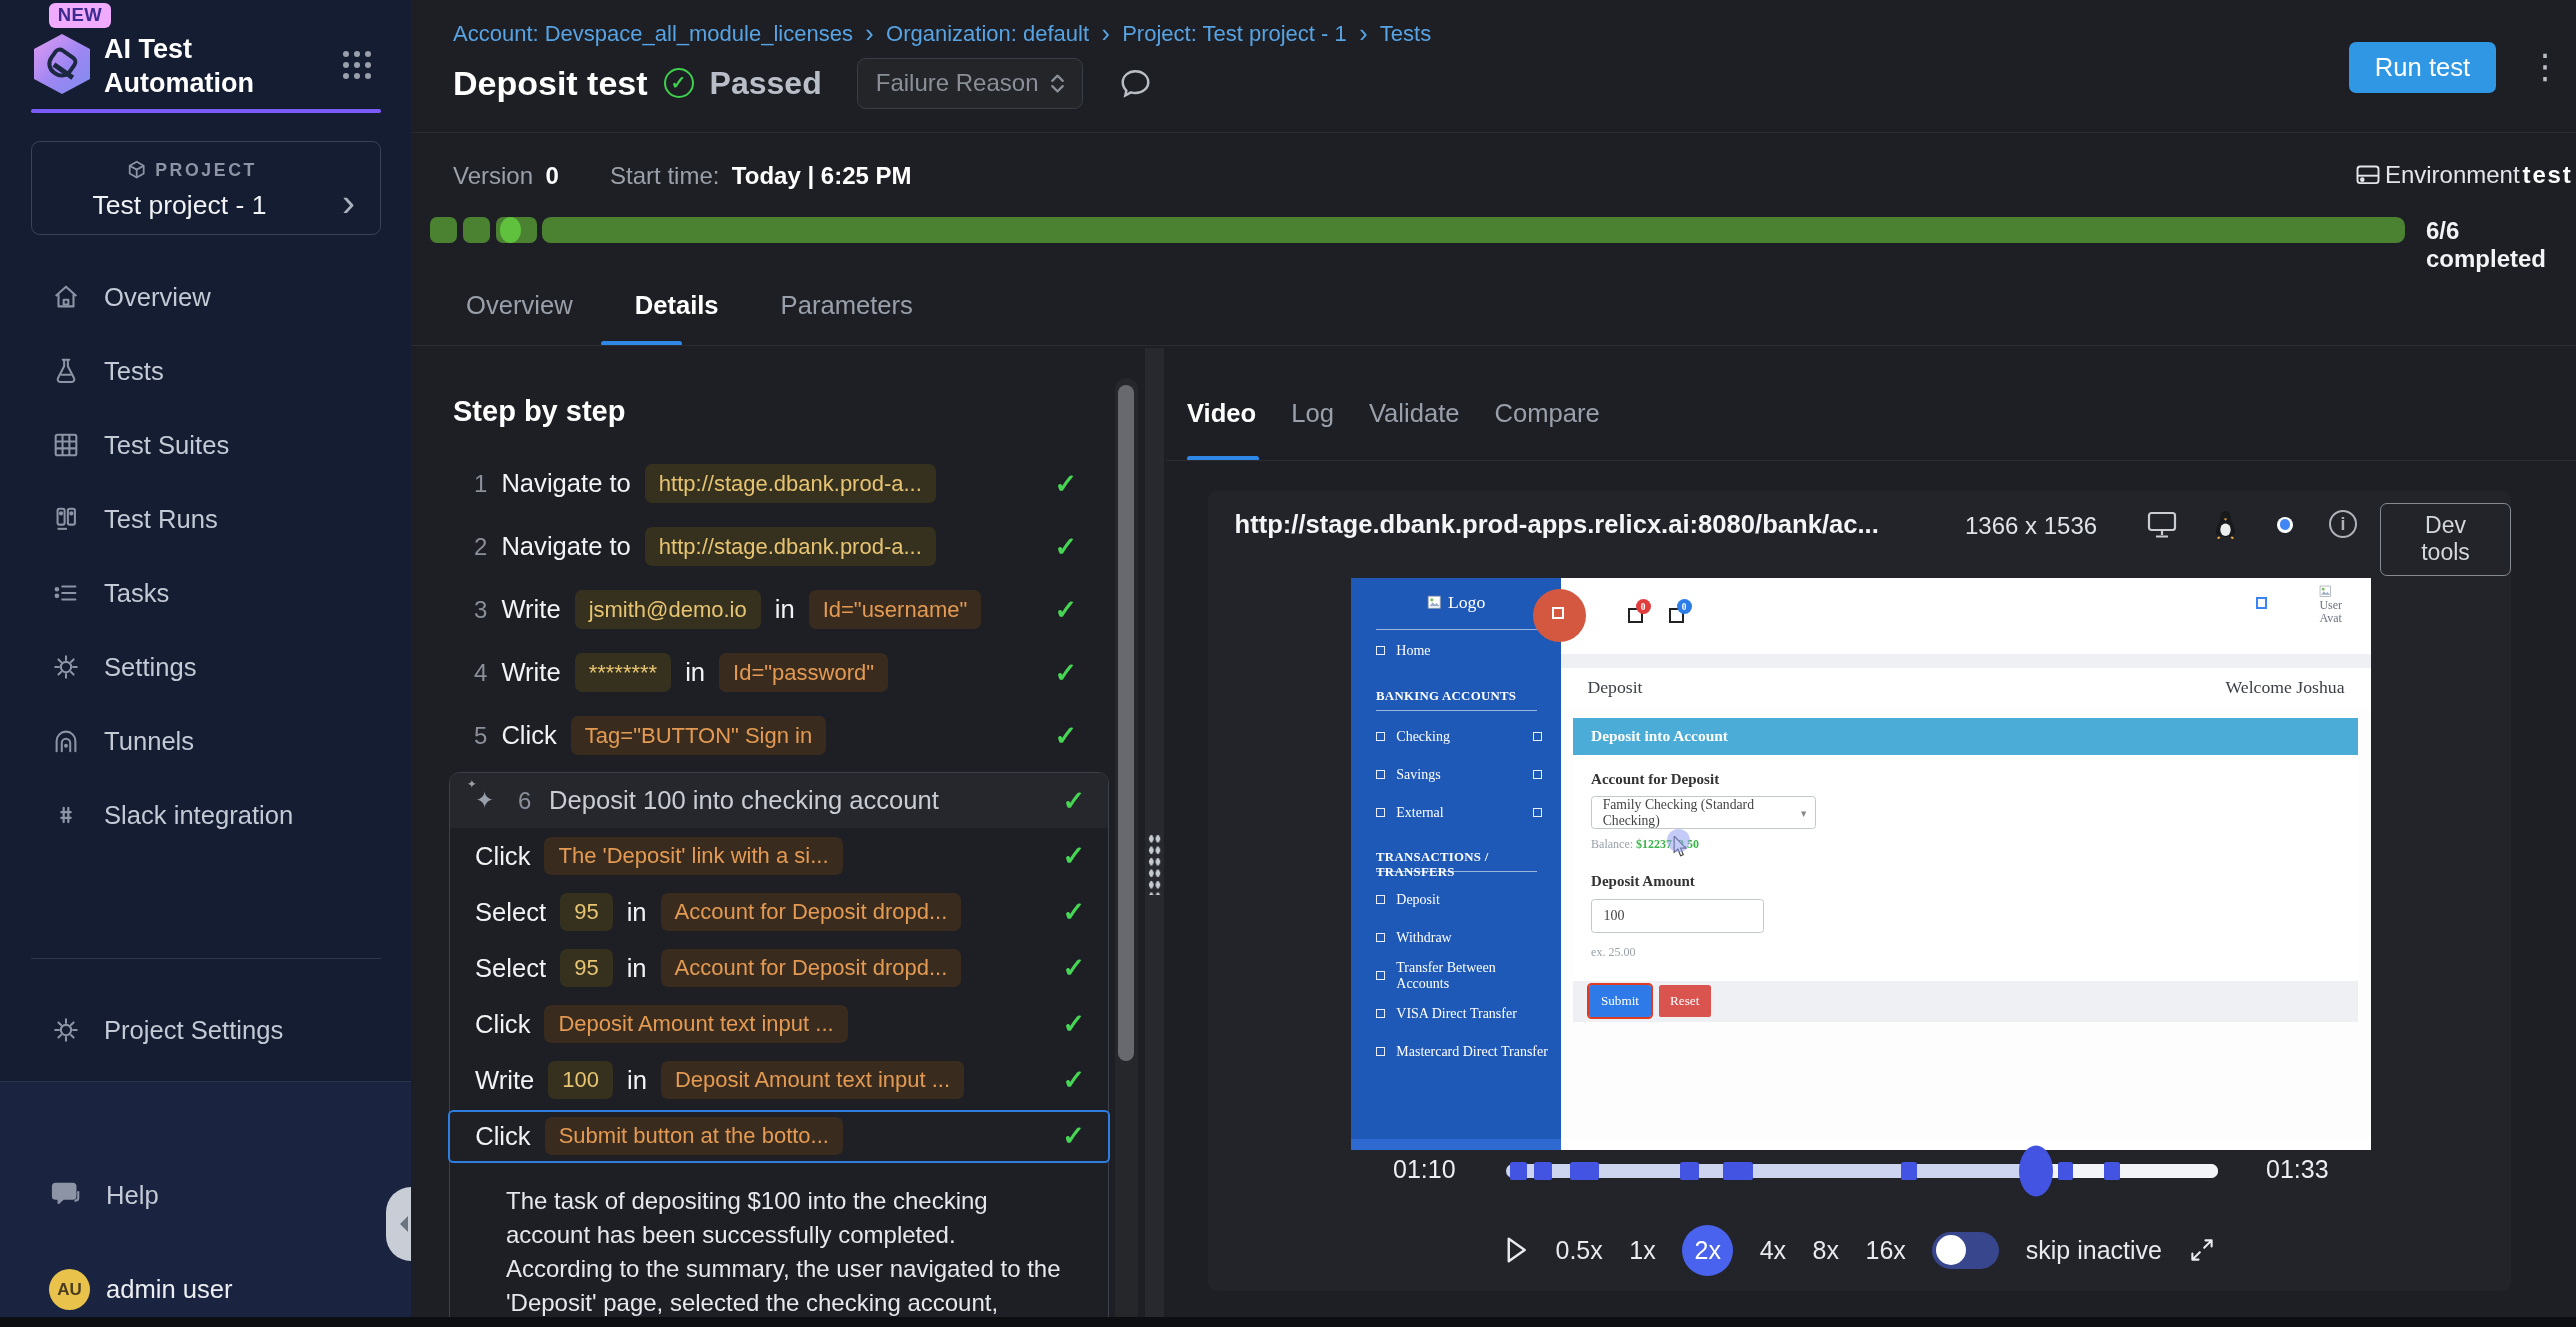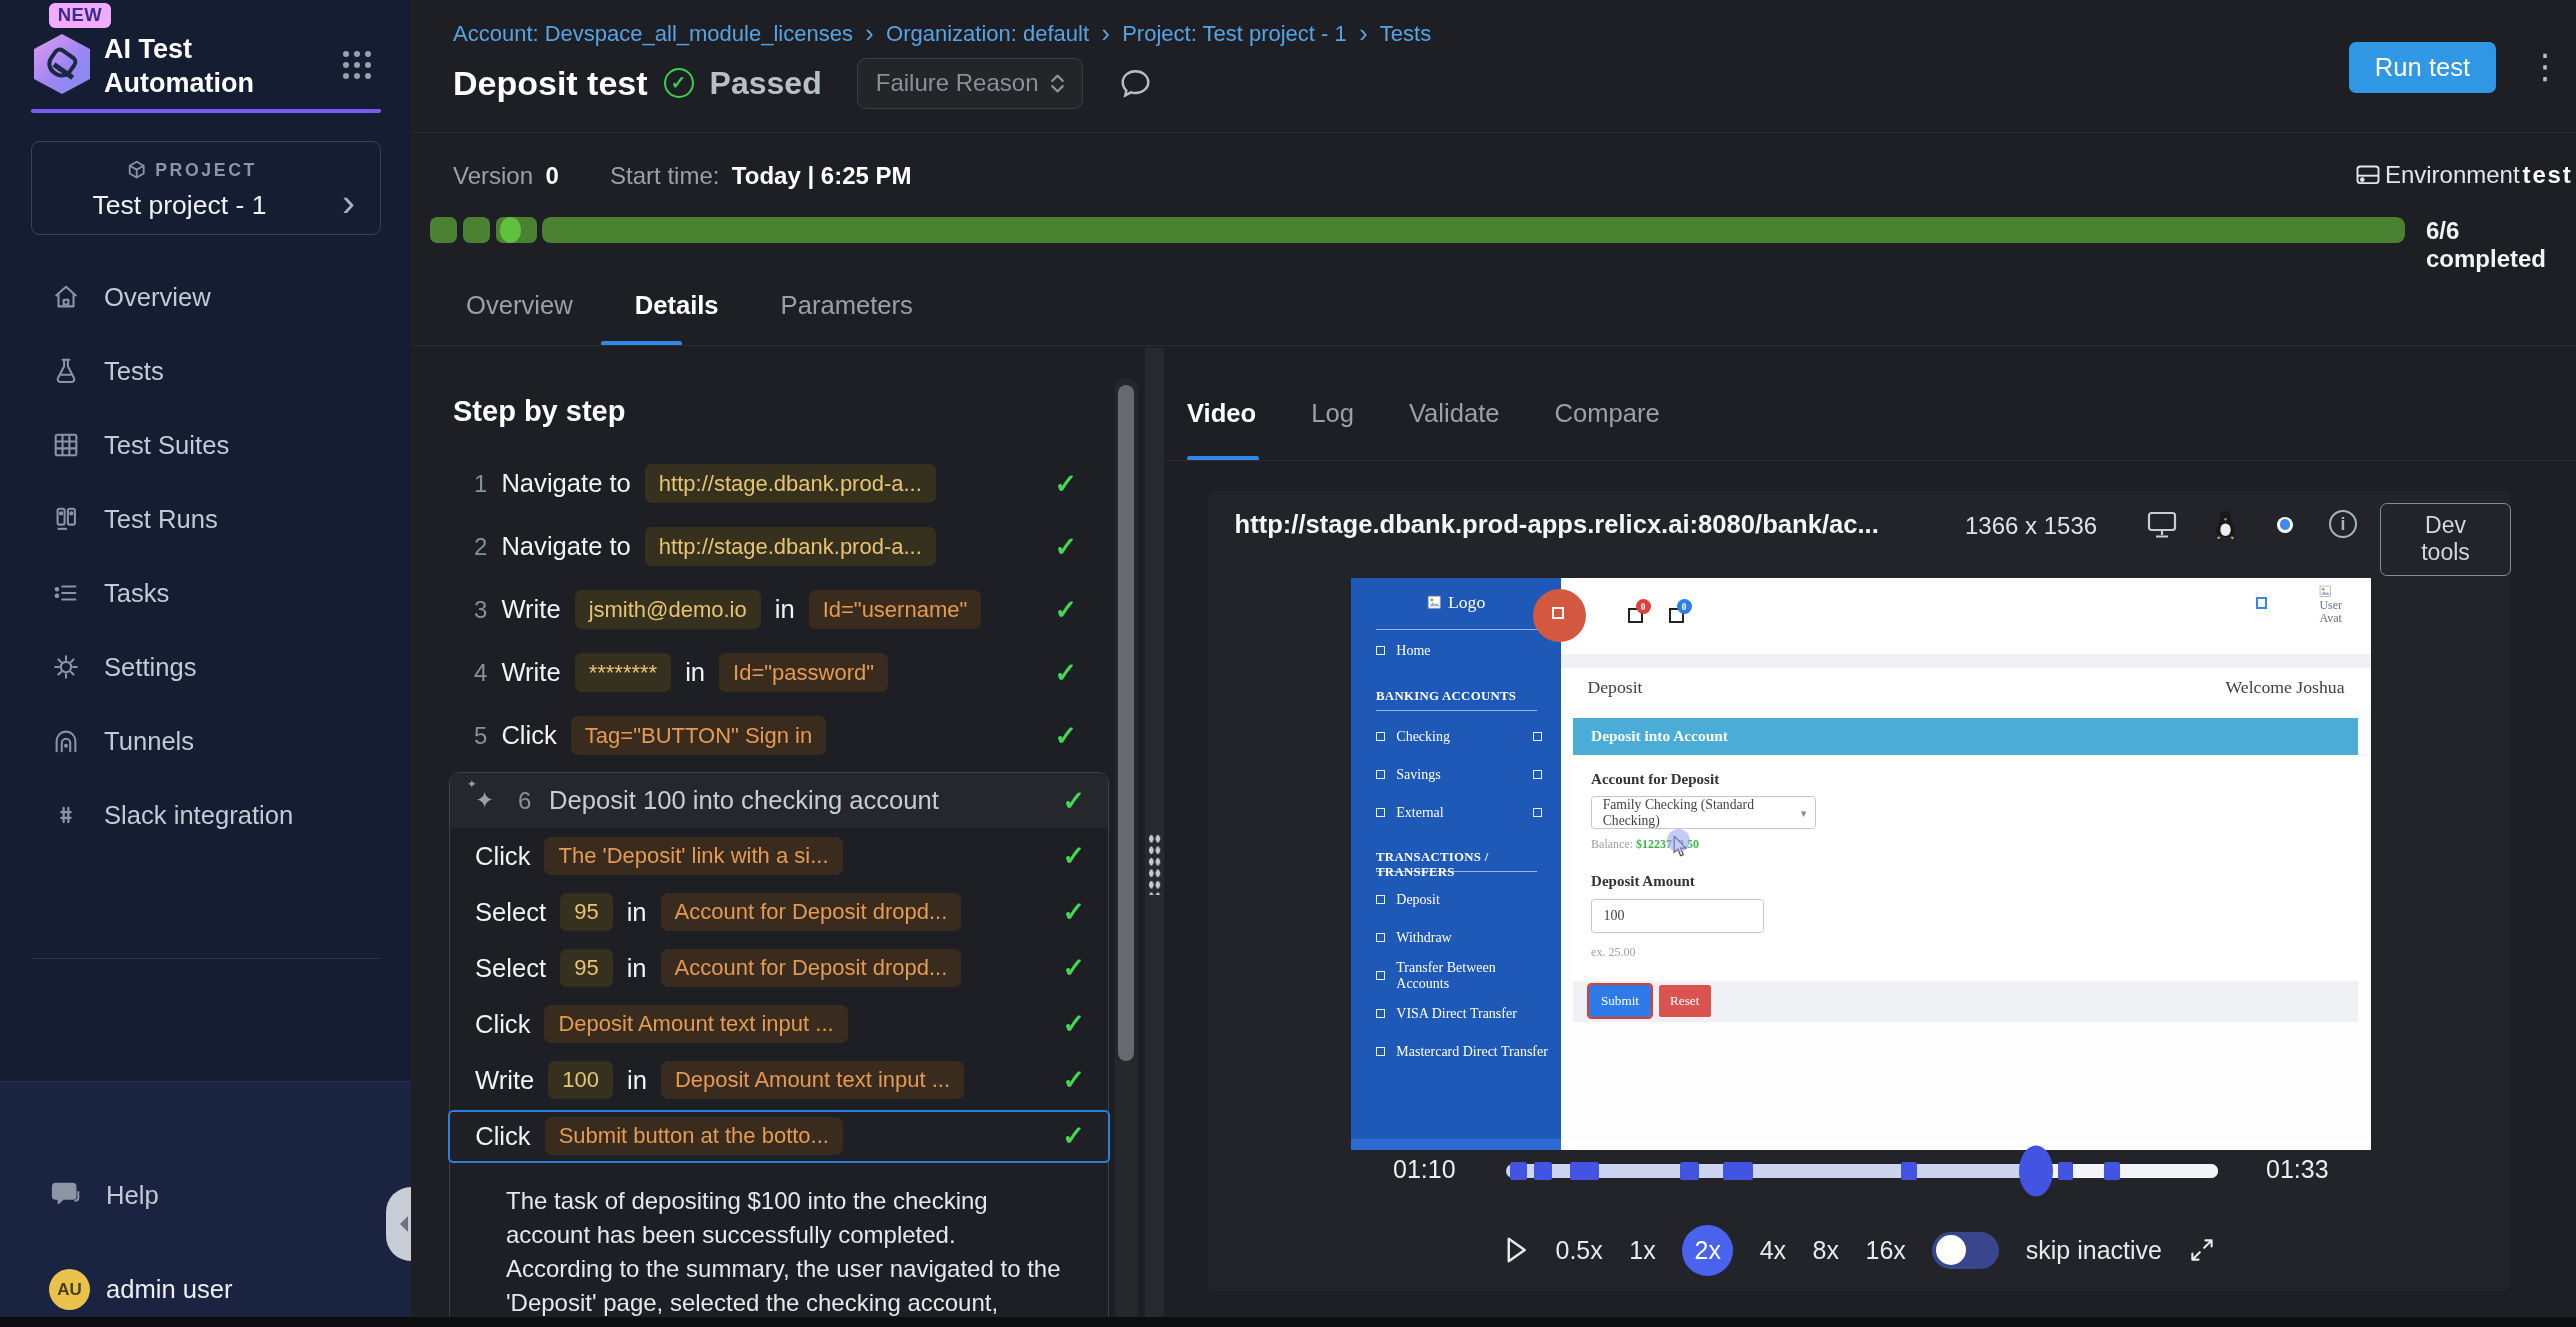--- a/index.html
+++ b/index.html
@@ -95,21 +95,21 @@
   .gsub{position:relative;height:56px;display:flex;align-items:center;gap:14px;padding:0 25px}
   .gsub.sel{border:2.6px solid #2e7ee0;border-radius:5.3px;margin:1.8px -1.8px 0;height:53px;background:#1e2025}
   .gsum{padding:21px 41px 0 56px;color:#e6e8ec;font-size:24px;line-height:34px}
   .sbar{position:absolute;left:704px;top:378px;width:23px;height:946px;background:#25272b;border-radius:11.5px}
   .sbar-thumb{position:absolute;left:707px;top:385px;width:16px;height:676px;background:#67696e;border-radius:8px;cursor:pointer}
   .splitter{position:absolute;left:734px;top:348px;width:19.4px;height:980px;background:#27292e;cursor:col-resize}
   .sdots{position:absolute;left:737px;top:833px;width:13.2px;height:62px;
     background-image:radial-gradient(#c6cad1 1.9px,transparent 2.4px);background-size:6.6px 11.5px}
 
   
-  .vtabs{position:absolute;left:776px;top:399px;display:flex;gap:55px;font-size:25.6px;color:#9aa0ab}
+  .vtabs{position:absolute;left:776px;top:399px;display:flex;gap:35px;font-size:25.6px;color:#9aa0ab}
   .vtabs .on{color:#fff;font-weight:bold}
   .vtab-underline{position:absolute;left:776px;top:456px;width:72px;height:5.3px;background:#2f88e8;border-radius:2.6px}
   .vdiv{position:absolute;left:755px;top:460px;width:1411px;height:0;border-top:1.8px solid #2a2c31}
   .vcard{position:absolute;left:797px;top:491px;width:1303px;height:800px;background:#222429;border-radius:8.8px}
   .vurl{position:absolute;left:26.5px;top:19.4px;font-size:25.6px;font-weight:bold;color:#f4f5f7}
   .vres{position:absolute;left:757px;top:21px;font-size:24px;color:#dfe2e6}
   .vico{position:absolute;top:19.4px;cursor:pointer}
   .chrome{width:28px;height:28px;border-radius:50%;
     background:conic-gradient(from -40deg,#ea4335 0 120deg,#34a853 120deg 240deg,#fbbc05 240deg 360deg);position:relative}
   .chrome:before{content:"";position:absolute;left:6.2px;top:6.2px;width:16px;height:16px;border-radius:50%;background:#fff}
@@ -297,20 +297,31 @@
       <span>
           <svg width="30" height="30" viewBox="0 0 32 32" fill="none" stroke="#8d94a5" stroke-width="2.4" stroke-linecap="round">
             <path d="M11 13h10M11 19h10M13.5 8.5v15M18.5 8.5v15"></path>
           </svg>
         </span>
       <span class="lbl">Slack integration</span>
       </div>
   </nav>
 
   <div class="side-div" style="top:958px"></div>
+  <div class="nav ps-item" style="top:993px">
+    <div class="nav-item" style="height:74px">
+      <span>
+          <svg width="30" height="30" viewBox="0 0 32 32" fill="none" stroke="#8d94a5" stroke-width="2.2" stroke-linecap="round">
+            <circle cx="16" cy="16" r="5.5"></circle>
+            <path d="M16 4.5v4M16 23.5v4M4.5 16h4M23.5 16h4M7.9 7.9l2.8 2.8M21.3 21.3l2.8 2.8M24.1 7.9l-2.8 2.8M10.7 21.3l-2.8 2.8"></path>
+          </svg>
+        </span>
+      <span class="lbl">Project Settings</span>
+    </div>
+  </div>
   <div class="side-div" style="top:1081px;left:0;width:411px"></div>
   <div class="sfoot"></div>
   <div class="nav help-item" style="top:1158px">
     <div class="nav-item" style="height:74px">
       <span>
           <svg width="32" height="30" viewBox="0 0 34 32" fill="none" stroke="#8d94a5" stroke-width="2.2" stroke-linejoin="round">
             <path d="M5 4h18a3 3 0 0 1 3 3v10a3 3 0 0 1-3 3H13l-5 4.5V20H5a3 3 0 0 1-3-3V7a3 3 0 0 1 3-3z" fill="#8d94a5"></path>
             <path d="M29 12v7a3 3 0 0 1-3 3h-1" stroke="#8d94a5"></path>
             <text x="10" y="16" font-size="13" fill="#141d31" font-weight="bold">?</text>
           </svg>

